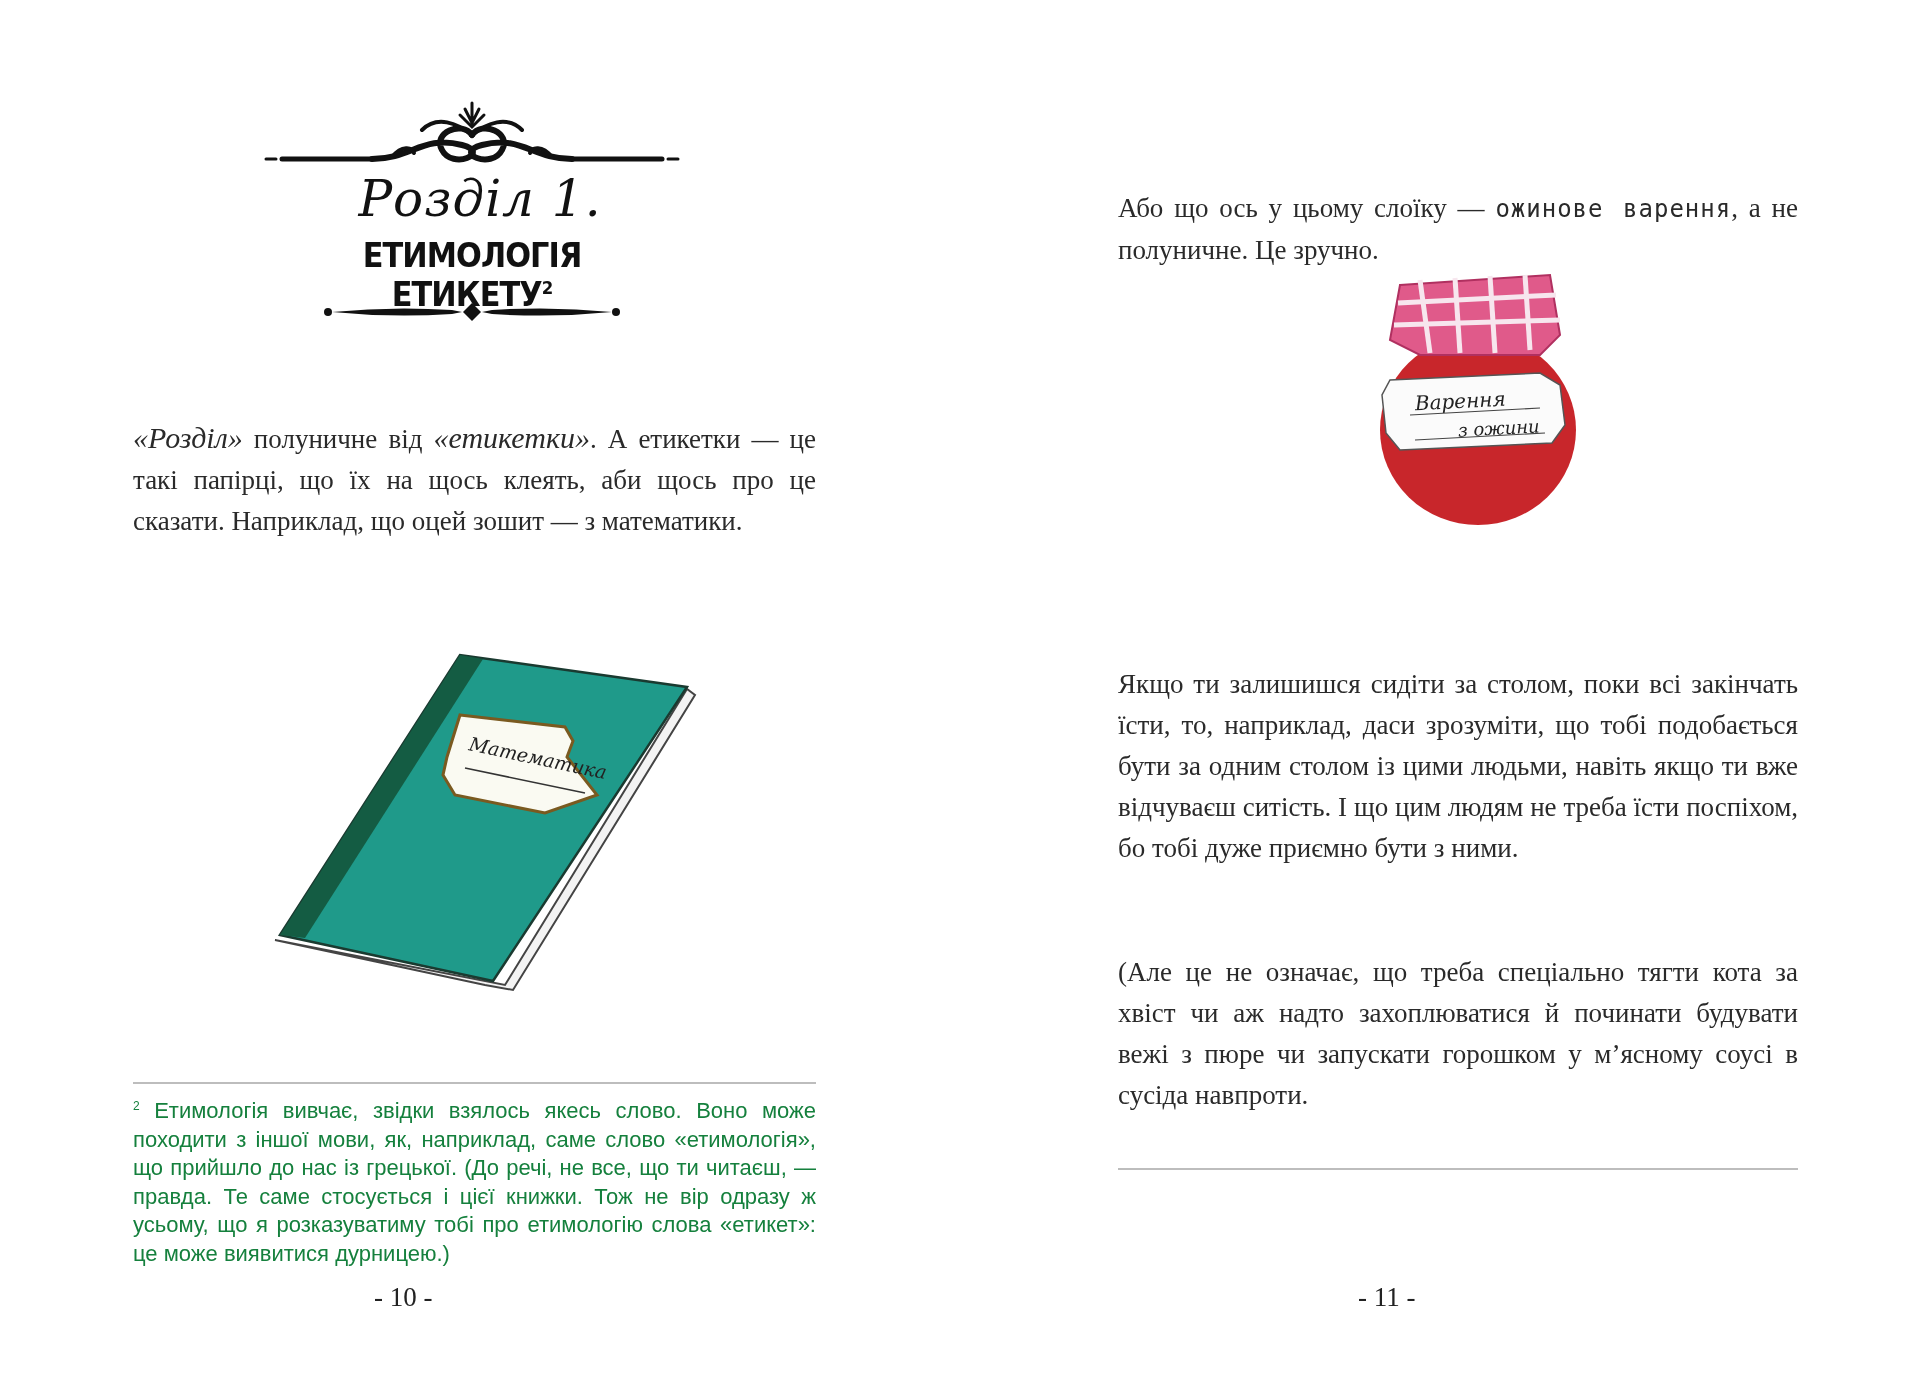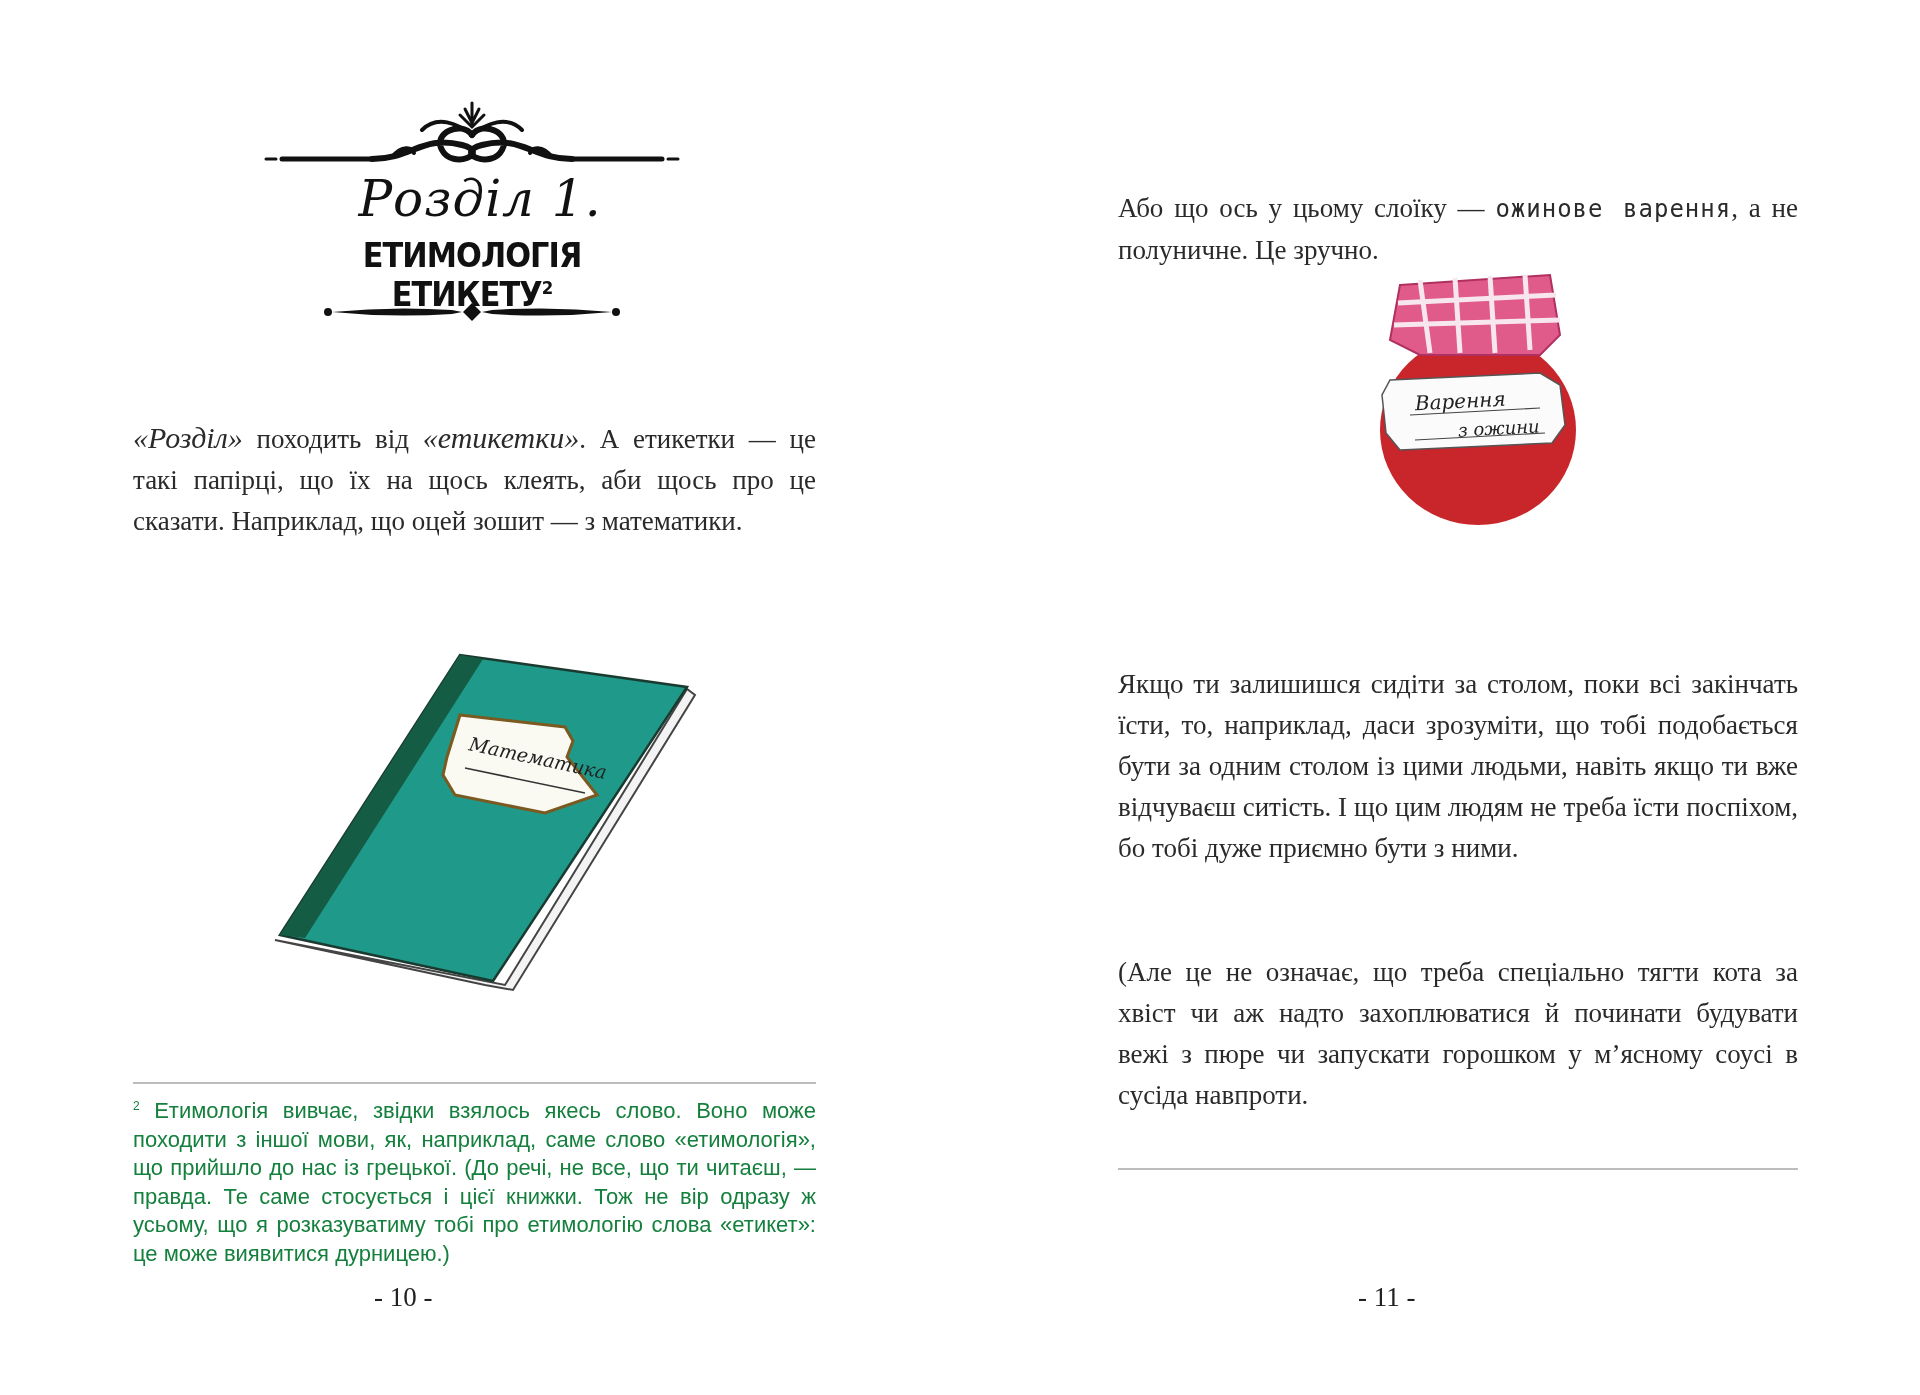--- a/index.html
+++ b/index.html
@@ -54,21 +54,21 @@
     <g fill="#111">
       <circle cx="6" cy="12" r="4"></circle>
       <path d="M10 12 Q 70 6, 130 10 L 140 12 L 130 14 Q 70 18, 10 12 Z"></path>
       <path d="M150 3 L159 12 L150 21 L141 12 Z"></path>
       <path d="M290 12 Q 230 6, 170 10 L 160 12 L 170 14 Q 230 18, 290 12 Z"></path>
       <circle cx="294" cy="12" r="4"></circle>
     </g>
   </svg>
 
   <div class="body-text" style="left:133px; top:417px; width:683px;">
-    <p><span class="it">«Розділ»</span><span> походить від </span><span class="it">«етикетки»</span><span>. А етикетки — це такі папірці, що їх на щось клеять, аби щось про це сказати. Наприклад, що оцей зошит — з математики.</span></p>
+    <p><span class="it">«Розділ»</span><span> полуничне від </span><span class="it">«етикетки»</span><span>. А етикетки — це такі папірці, що їх на щось клеять, аби щось про це сказати. Наприклад, що оцей зошит — з математики.</span></p>
   </div>
 
   <svg class="illus" style="left:255px; top:645px;" width="460" height="360" viewBox="0 0 460 360">
     <path d="M20 295 L 230 340 L 258 345 L 440 50 L 432 44 L 250 340 Z" fill="#f3f3f3" stroke="#444" stroke-width="2"></path>
     <path d="M25 290 L 238 336 L 432 42 L 205 10 Z" fill="#1f9a8a" stroke="#1a3a30" stroke-width="2.5"></path>
     <path d="M25 290 L 50 293 L 228 14 L 205 10 Z" fill="#145c43"></path>
     <path d="M205 70 L 310 82 L 318 96 L 312 112 L 342 150 L 290 168 L 200 150 L 188 130 L 192 112 Z" fill="#fafaf2" stroke="#7a5a20" stroke-width="3"></path>
     <text x="212" y="115" font-family="DejaVu Serif, serif" font-style="italic" font-size="19" fill="#222" transform="rotate(12 260 115)">Математика</text>
     <line x1="210" y1="123" x2="330" y2="148" stroke="#333" stroke-width="1.5"></line>
   </svg>

